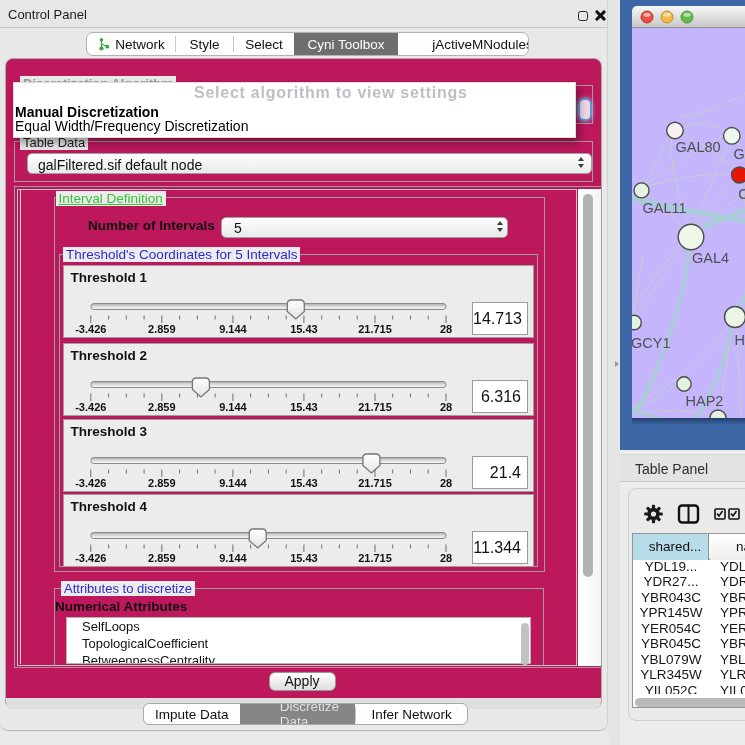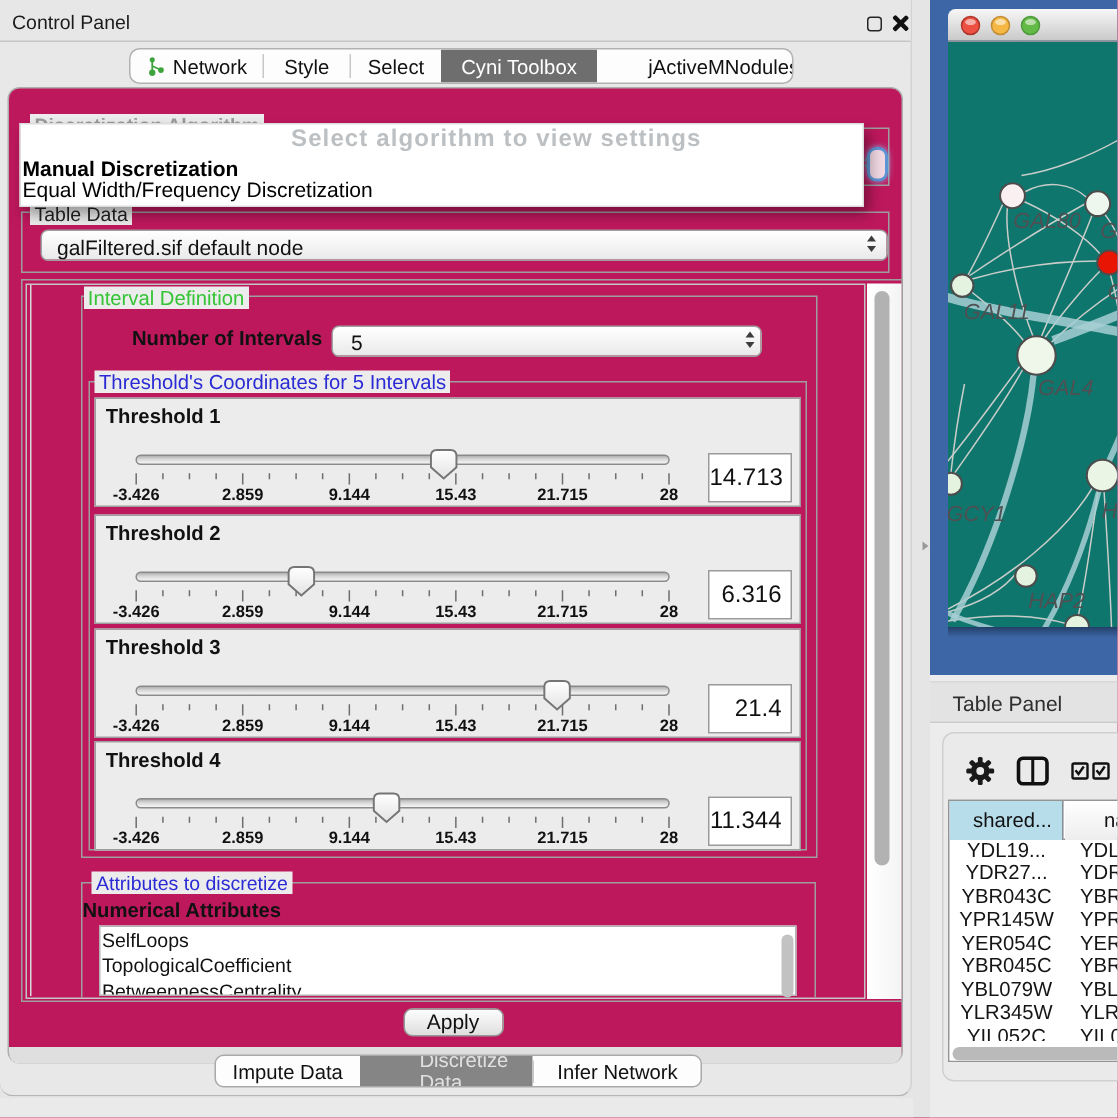--- a/index.html
+++ b/index.html
@@ -32,37 +32,37 @@
 .combo .v { position:absolute; left:10px; top:3px; }
 .arrows { position:absolute; width:7px; }
 .arrows .up { width:0; height:0; border-left:3.5px solid transparent; border-right:3.5px solid transparent; border-bottom:4.5px solid #3c3c3c; margin-bottom:2.5px; }
 .arrows .dn { width:0; height:0; border-left:3.5px solid transparent; border-right:3.5px solid transparent; border-top:4.5px solid #3c3c3c; }
 
 .tpanel { position:absolute; left:56.5px; width:471px; height:73px; border:1px solid #9e9e9e; background:#ececec; }
 .tpanel .lbl { position:absolute; left:7px; top:4px; font-size:13.5px; font-weight:bold; color:#111; }
 .valbox { position:absolute; left:408.5px; top:36px; width:56px; height:33px; background:#fff; border:1px solid #9a9a9a; font-size:16px; color:#111; text-align:right; line-height:31px; padding-right:6px; }
 
 #numlist { position:absolute; background:#fff; border:1px solid #b3b3b3; font-size:13px; color:#111; overflow:hidden; }
-#numlist div { padding-left:1px; height:17.4px; line-height:17.4px; }
+#numlist div { padding-left:15px; height:17.4px; line-height:17.4px; }
 
 #apply { left:268.5px; top:671.5px; width:67px; height:19.5px; border:1px solid #979797; border-radius:6px; background:linear-gradient(#fefefe,#dedede); font-size:14px; color:#111; text-align:center; line-height:17.5px; }
 
 #bottabs { left:143px; top:703px; width:325px; height:22px; background:#fdfdfd; border:1px solid #a9a9a9; border-radius:6px; display:flex; align-items:center; overflow:hidden; }
 #bottabs .tab { height:100%; display:flex; align-items:center; justify-content:center; font-size:13.5px; color:#111; }
 #bottabs .sep { width:1px; height:15px; background:#c8c8c8; }
 #bottabs .sel { background:#858585; color:#e0e0e0;padding-left:40px; }
 
 #popup { left:13px; top:82px; width:563px; height:56px; background:#fff; border:1px solid #dcdcdc; box-shadow:3px 5px 9px rgba(0,0,0,0.38); }
 #popup .ghost { position:absolute; left:180px; top:1px; font-size:16px; letter-spacing:0.75px; color:#bdc0c3; font-weight:bold; }
 #popup .i1 { position:absolute; left:1px; top:20.5px; font-size:14px; font-weight:bold; color:#000; }
 #popup .i2 { position:absolute; left:1px; top:34.5px; font-size:14px; color:#000; }
 
 #bluewin { left:620px; top:0; width:125px; height:450px; background:#3c66a5; }
 #nettitle { position:absolute; left:12px; top:6px; width:113px; height:22px; background:linear-gradient(#f7f7f7,#c9c9c9); border-bottom:1px solid #8f8f8f; border-radius:5px 0 0 0; }
-#netcanvas { position:absolute; left:12px; top:28px; width:113px; height:390px; background:#0f766e; overflow:hidden;font-style:italic; }
+#netcanvas { position:absolute; left:12px; top:28px; width:113px; height:390px; background:#c4b5fd; overflow:hidden; }
 #netshadow { position:absolute; left:12px; top:418px; width:113px; height:7px; background:linear-gradient(rgba(10,25,45,0.5),rgba(10,25,45,0)); }
 #tpsection { left:620px; top:450px; width:125px; height:295px; background:#ececec; }
 #tpbar { position:absolute; left:0; top:4px; width:125px; height:28px; background:#e3e3e3; border-top:1px solid #d8d8d8; border-bottom:1px solid #cccccc; }
 #tpbar span { position:absolute; left:15px; top:6px; font-size:14px; color:#2e2e2e; }
 #tcontainer { position:absolute; left:8px; top:38px; width:125px; height:233px; background:#eaeaea; border:1px solid #d0d0d0; border-radius:8px; }
 #table { position:absolute; left:3px; top:44px; width:114px; height:175px; background:#fff; border:1px solid #949494; overflow:hidden; }
 #thead { position:absolute; left:0; top:0; width:200px; height:26px; border-bottom:1px solid #8f8f8f; }
 #thc1 { position:absolute; left:0; top:0; width:76px; height:26px; background:#b7dcea; border-right:1px solid #8f8f8f; font-size:13.5px; color:#111; text-align:center; text-indent:9px; line-height:26px; }
 #thc2 { position:absolute; left:77px; top:0; width:123px; height:26px; background:linear-gradient(#ffffff,#ededed); font-size:13.5px; color:#111; line-height:26px; padding-left:26px; }
 .trow { position:absolute; width:200px; height:15.5px; font-size:13.5px; color:#151515; }
@@ -123,21 +123,21 @@
         <div class="dn"></div>
       </div>
 
     <div class="abs" style="left:7.5px; top:127px; width:588.5px; height:481.5px; border:1px solid #9e9e9e;"></div>
     <div class="abs" style="left:10.8px; top:129.5px; width:560px; height:477px; border:1px solid #c4c4c4;"></div>
     <div class="abs" style="left:14px; top:131px; width:0px; height:474px; border-left:1px solid #dadada;"></div>
     <div class="abs" style="left:572px; top:129.5px; width:23px; height:477px; background:linear-gradient(to right,#ffffff,#f4f4f4);"></div>
     <div class="abs" style="left:577px; top:135px; width:10px; height:383px; background:#b2b2b2; border-radius:5px;"></div>
 
     <div class="grp" style="left:48px; top:138px; width:490.5px; height:374.5px;"></div>
-    <div class="grptitle" style="left:49.5px; top:132px; color:#35c435; font-size:13.5px;">Interval Definition</div>
+    <div class="grptitle" style="left:49.5px; top:132px; color:#35c435; font-size:13.5px;text-decoration:underline;">Interval Definition</div>
     <div class="abs" style="left:82px; top:159px; font-size:13.5px; font-weight:bold; color:#111;">Number of Intervals</div>
     <div class="combo" style="left:215px; top:158px; width:287px; height:21px;">
         <span class="v" style="left:12px; top:2px;">5</span>
       </div>
     <div class="arrows" style="left:491px; top:162px;">
         <div class="up"></div>
         <div class="dn"></div>
       </div>
 
     <div class="grp" style="left:53px; top:195px; width:478.5px; height:313px;"></div>

